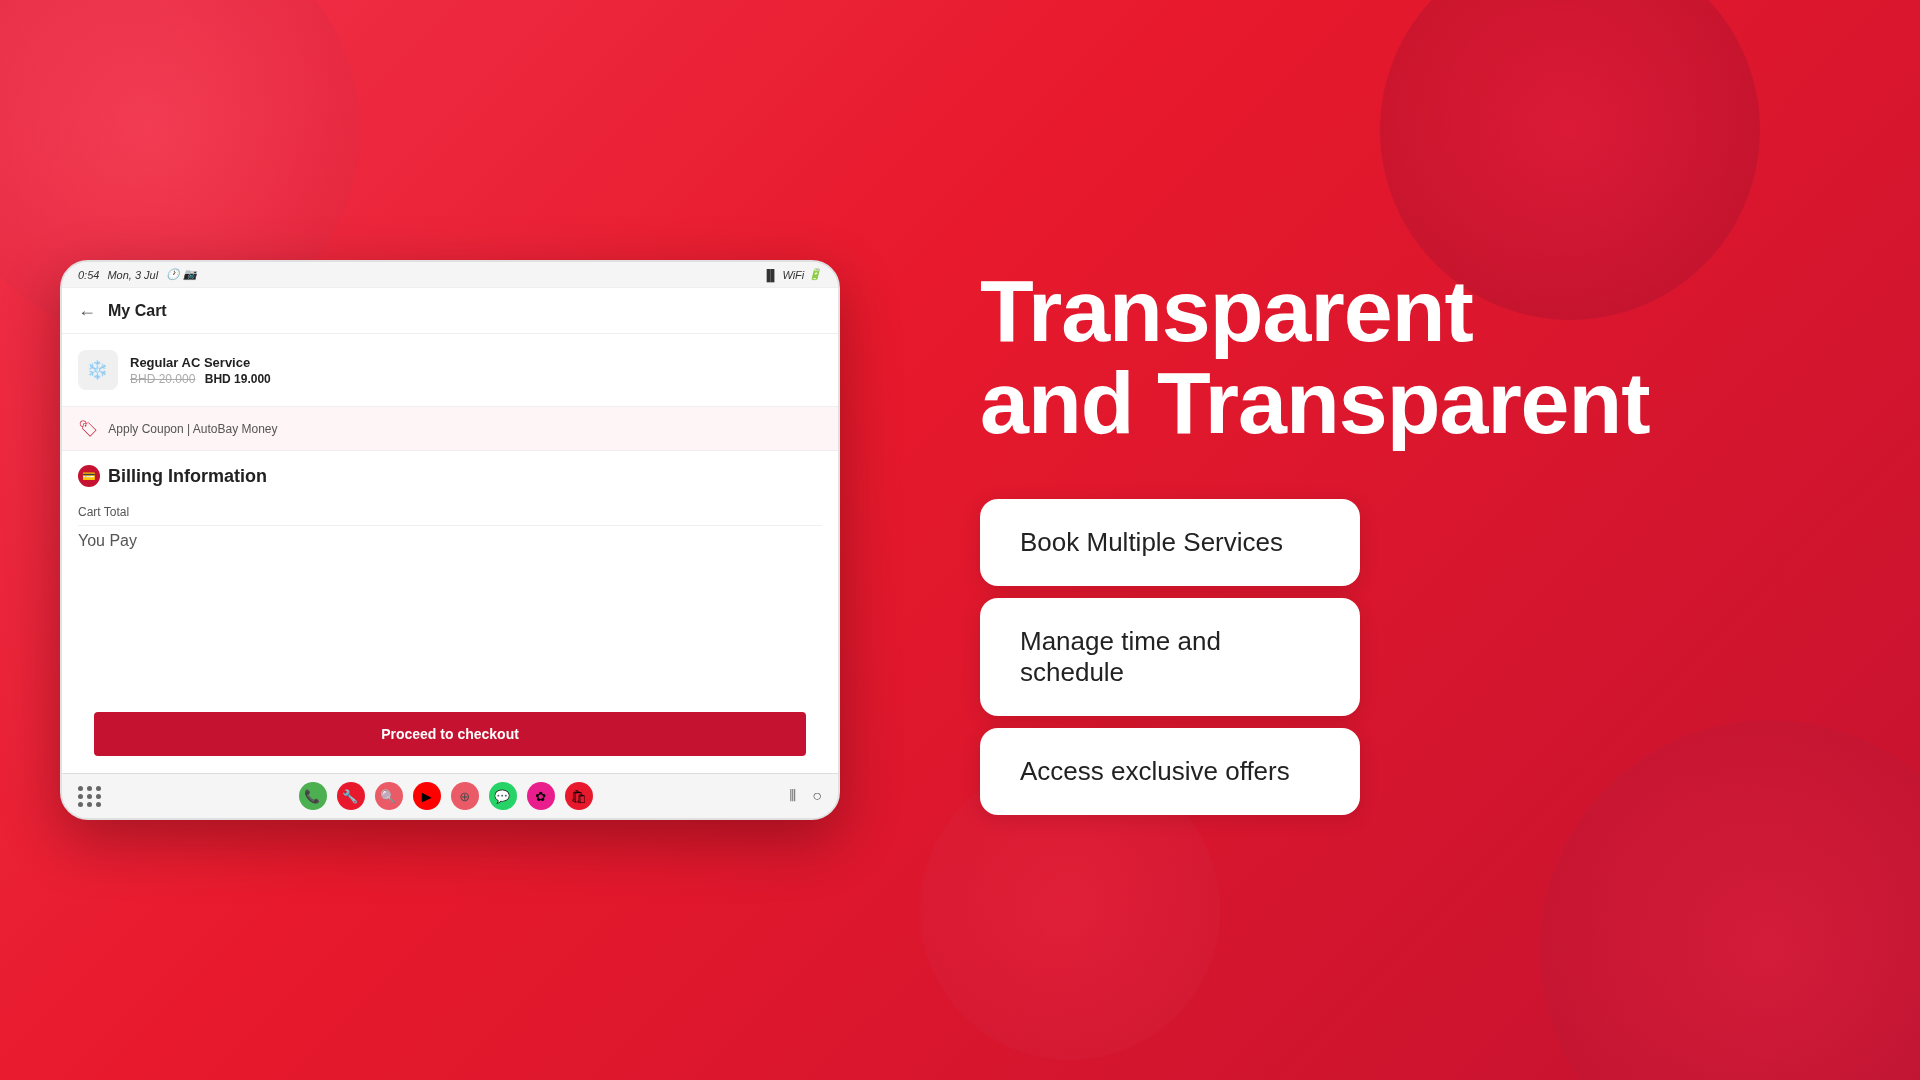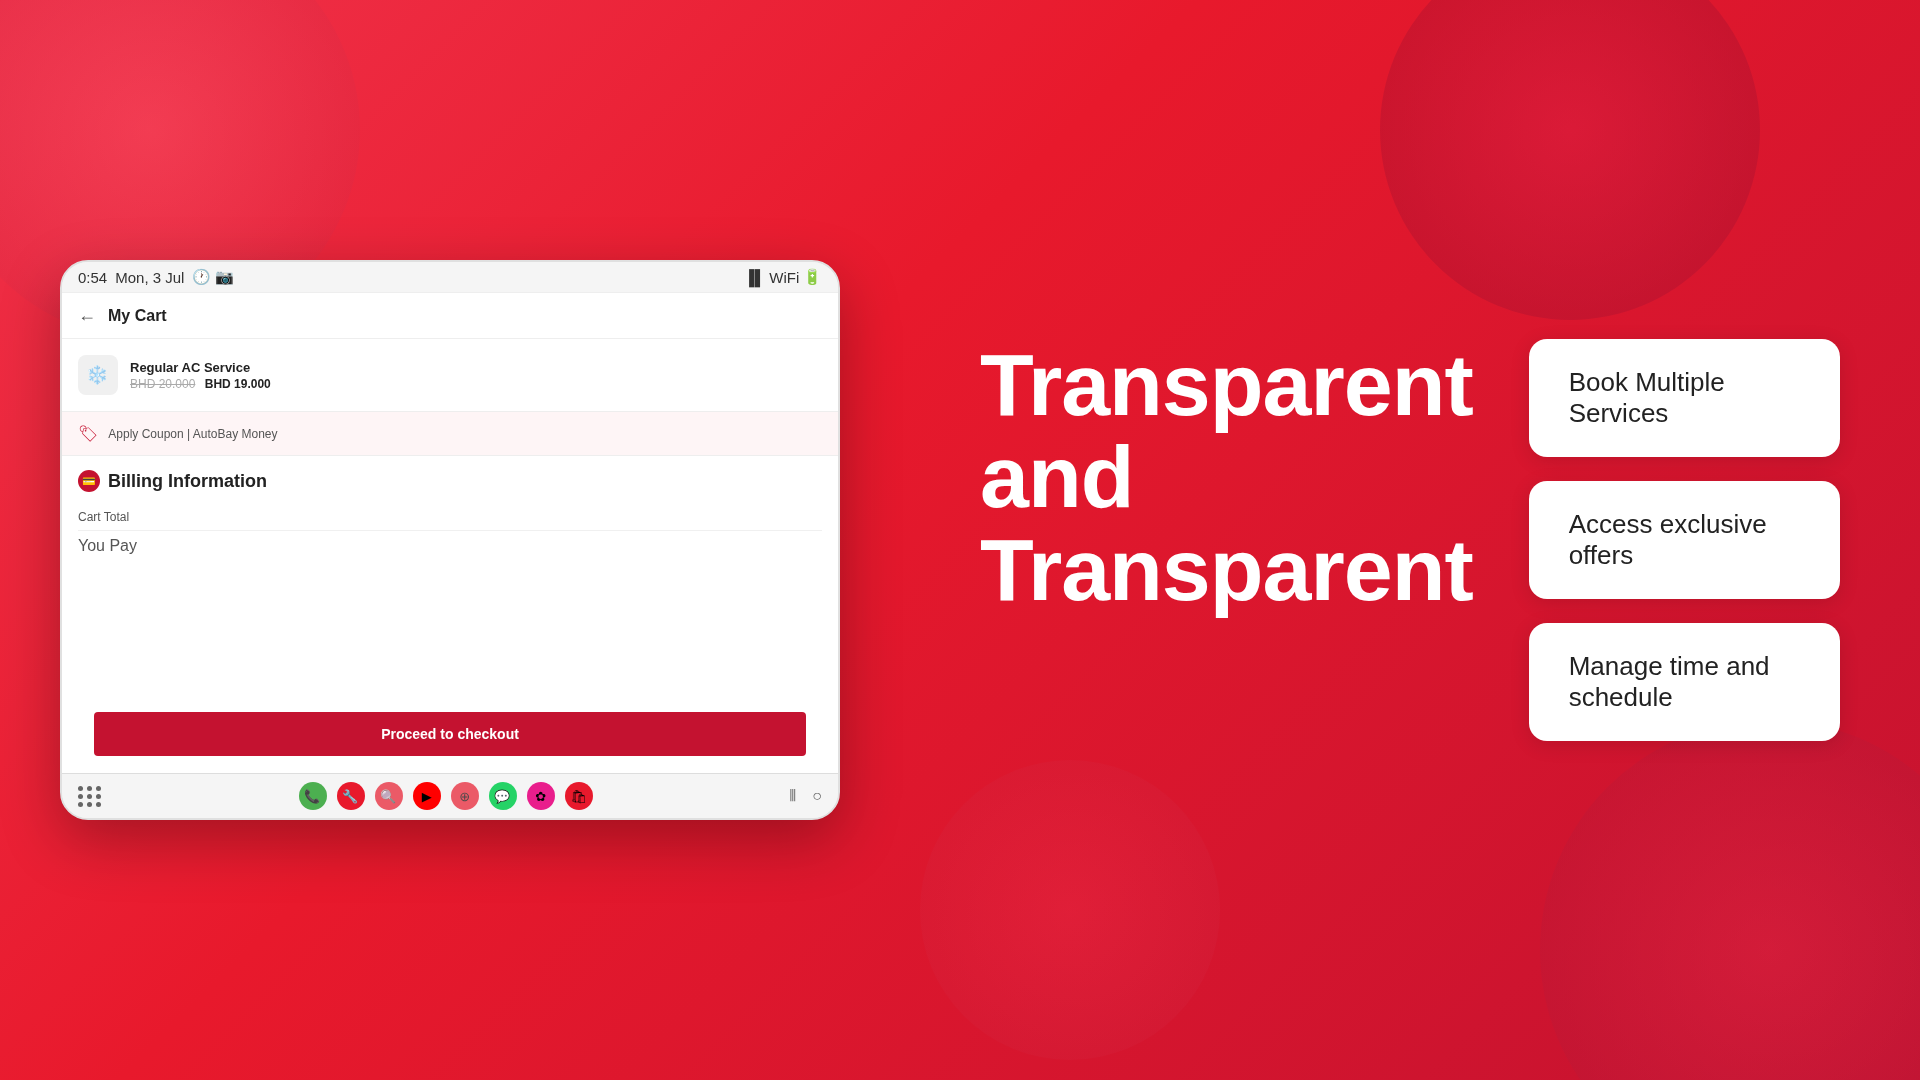--- a/index.html
+++ b/index.html
@@ -73,23 +73,24 @@
       border: 2px solid #e0e0e0;
     }
 
     
     .status-bar {
       background: #f5f5f5;
       padding: 6px 16px;
       display: flex;
       align-items: center;
       justify-content: space-between;
-      font-size: 15px;
+      font-size: 11px;
       color: #333;
       border-bottom: 1px solid #eee;
+      font-style: italic;
     }
     .status-left { display: flex; gap: 8px; align-items: center; }
     .status-right { display: flex; gap: 4px; align-items: center; }
 
     
     .app-content {
       flex: 1;
       background: #fff;
       overflow: hidden;
       display: flex;
@@ -264,37 +265,37 @@
       grid-template-columns: repeat(3,6px);
       gap: 3px;
     }
     .dot { width: 5px; height: 5px; background: #666; border-radius: 50%; }
 
     
     .text-section {
       flex: 1;
       padding: 60px 80px;
       display: flex;
-      flex-direction: row;
+      flex-direction: column;
       justify-content: flex-end;
     }
 
     .headline {
       font-size: 88px;
       font-weight: 700;
       color: #fff;
       line-height: 1.05;
       margin-bottom: 50px;
       letter-spacing: -1px;
     }
 
     .feature-cards {
       display: flex;
       flex-direction: column;
-      gap: 24px;
+      gap: 12px;
     }
 
     .feature-card {
       background: #fff;
       border-radius: 18px;
       padding: 28px 40px;
       max-width: 380px;
       box-shadow: 0 4px 20px rgba(0,0,0,0.12);
     }
     .feature-card-text {
@@ -412,21 +413,21 @@
     <div class="headline">
       <span>Transparent</span><br>
       <span>and Transparent</span>
     </div>
 
     <div class="feature-cards">
       <div class="feature-card">
         <span class="feature-card-text">Book Multiple Services</span>
       </div>
       <div class="feature-card">
+        <span class="feature-card-text">Manage time and schedule</span>
+      </div>
+      <div class="feature-card">
         <span class="feature-card-text">Access exclusive offers</span>
-      </div>
-      <div class="feature-card">
-        <span class="feature-card-text">Manage time and schedule</span>
       </div>
     </div>
   </div>
 
 </div>
 
 </body></html>

